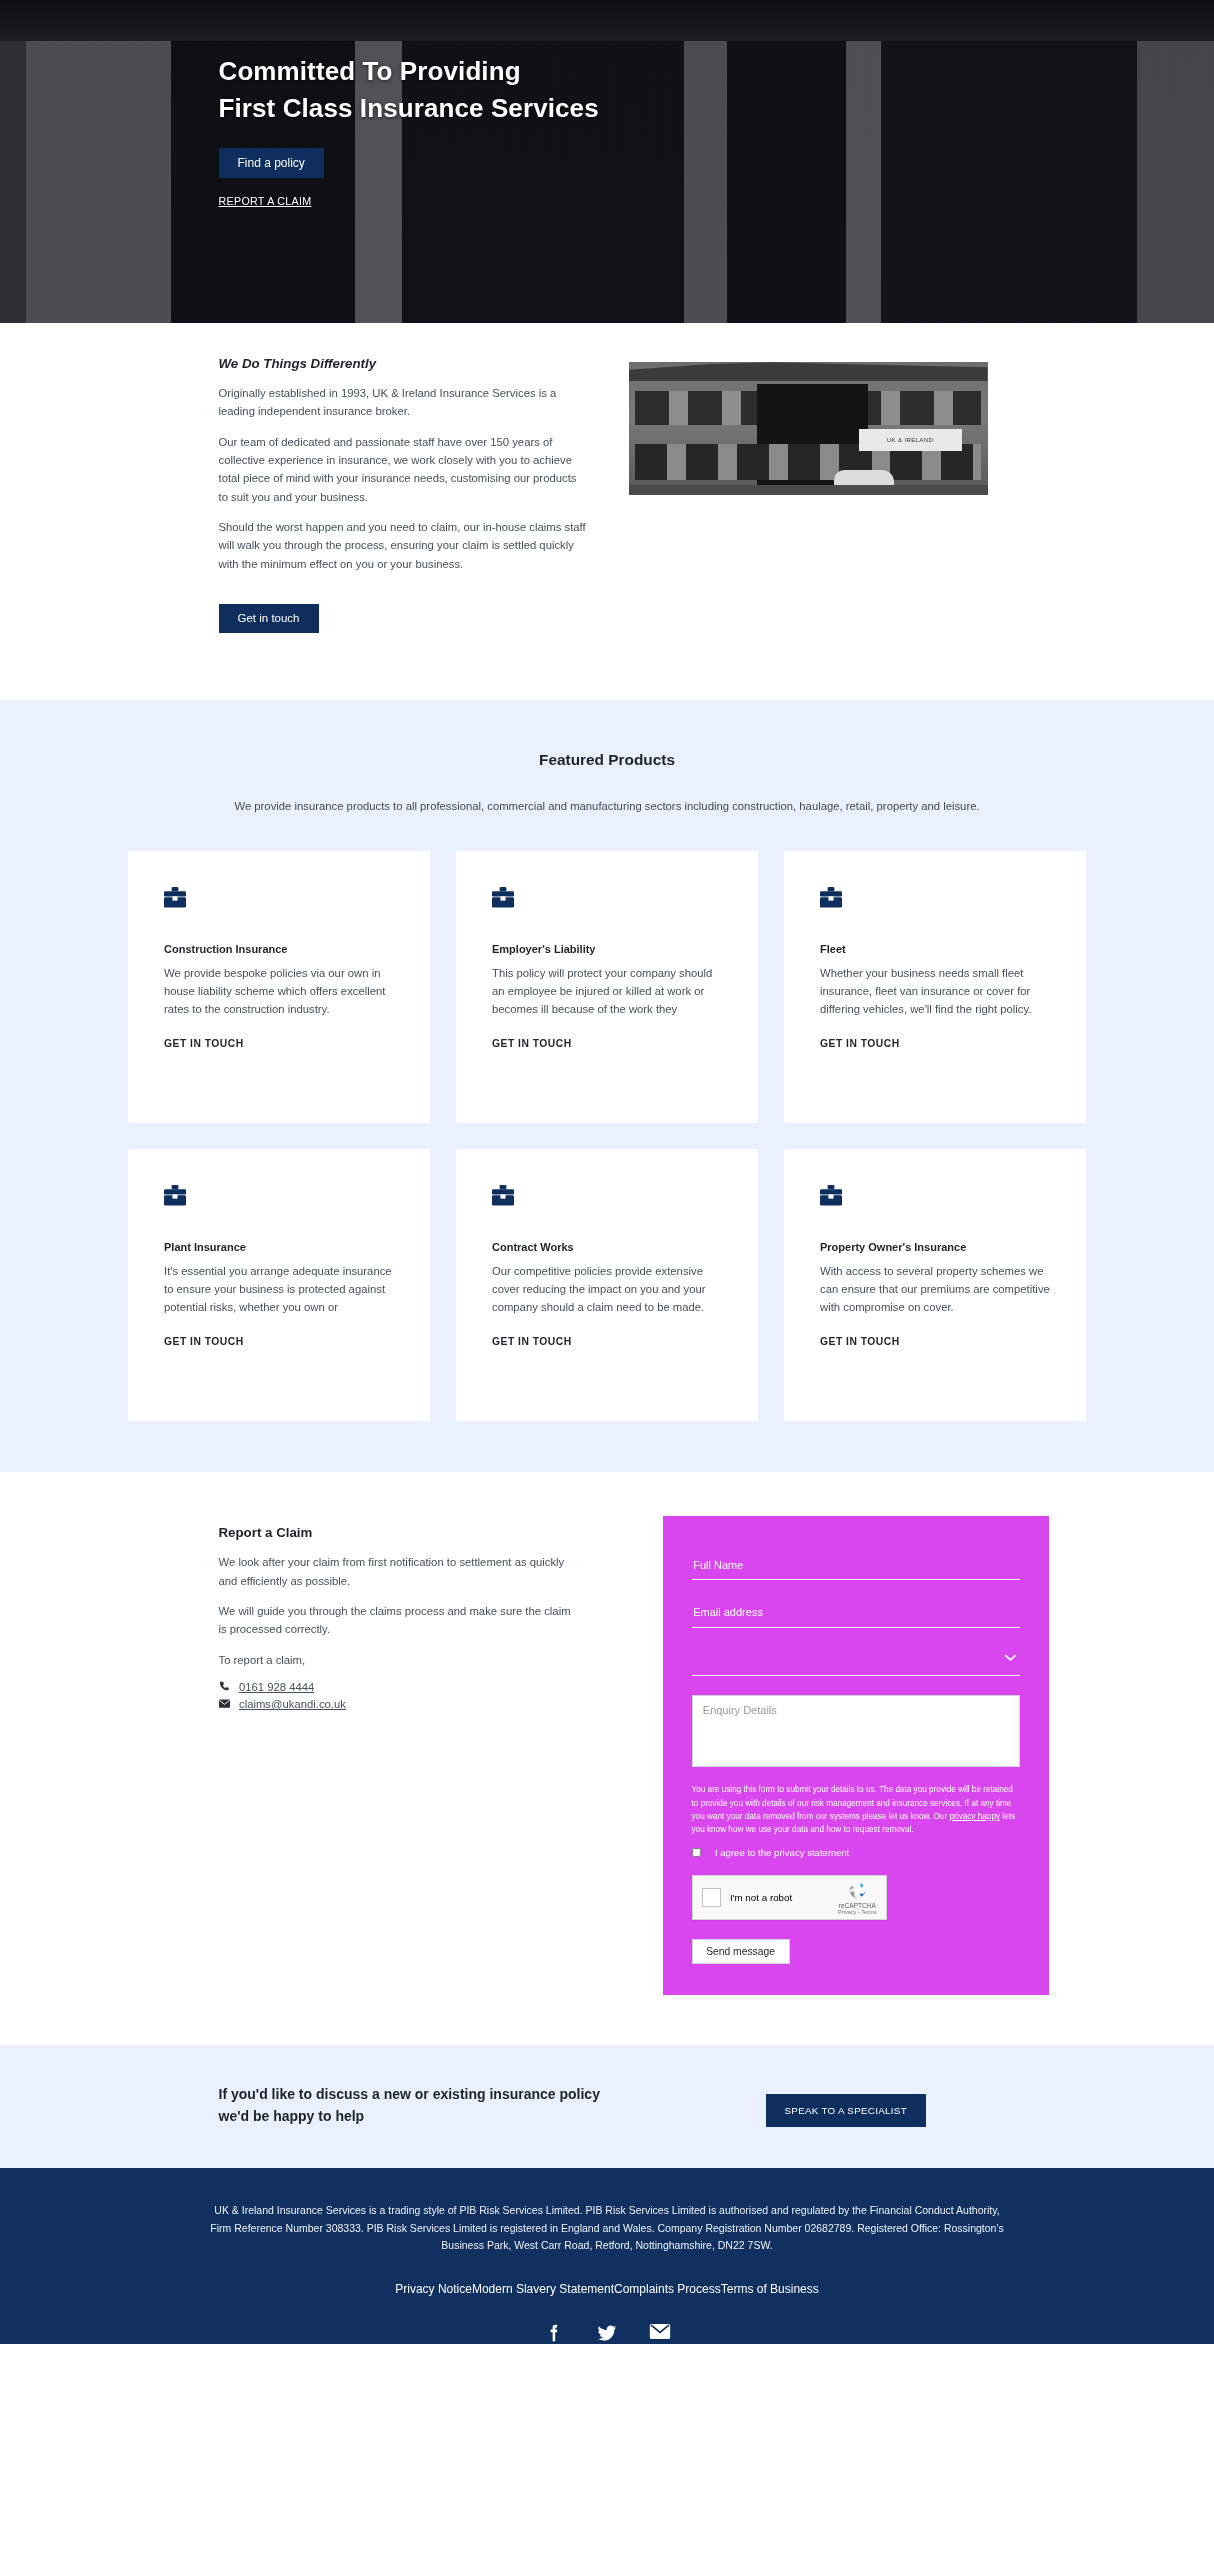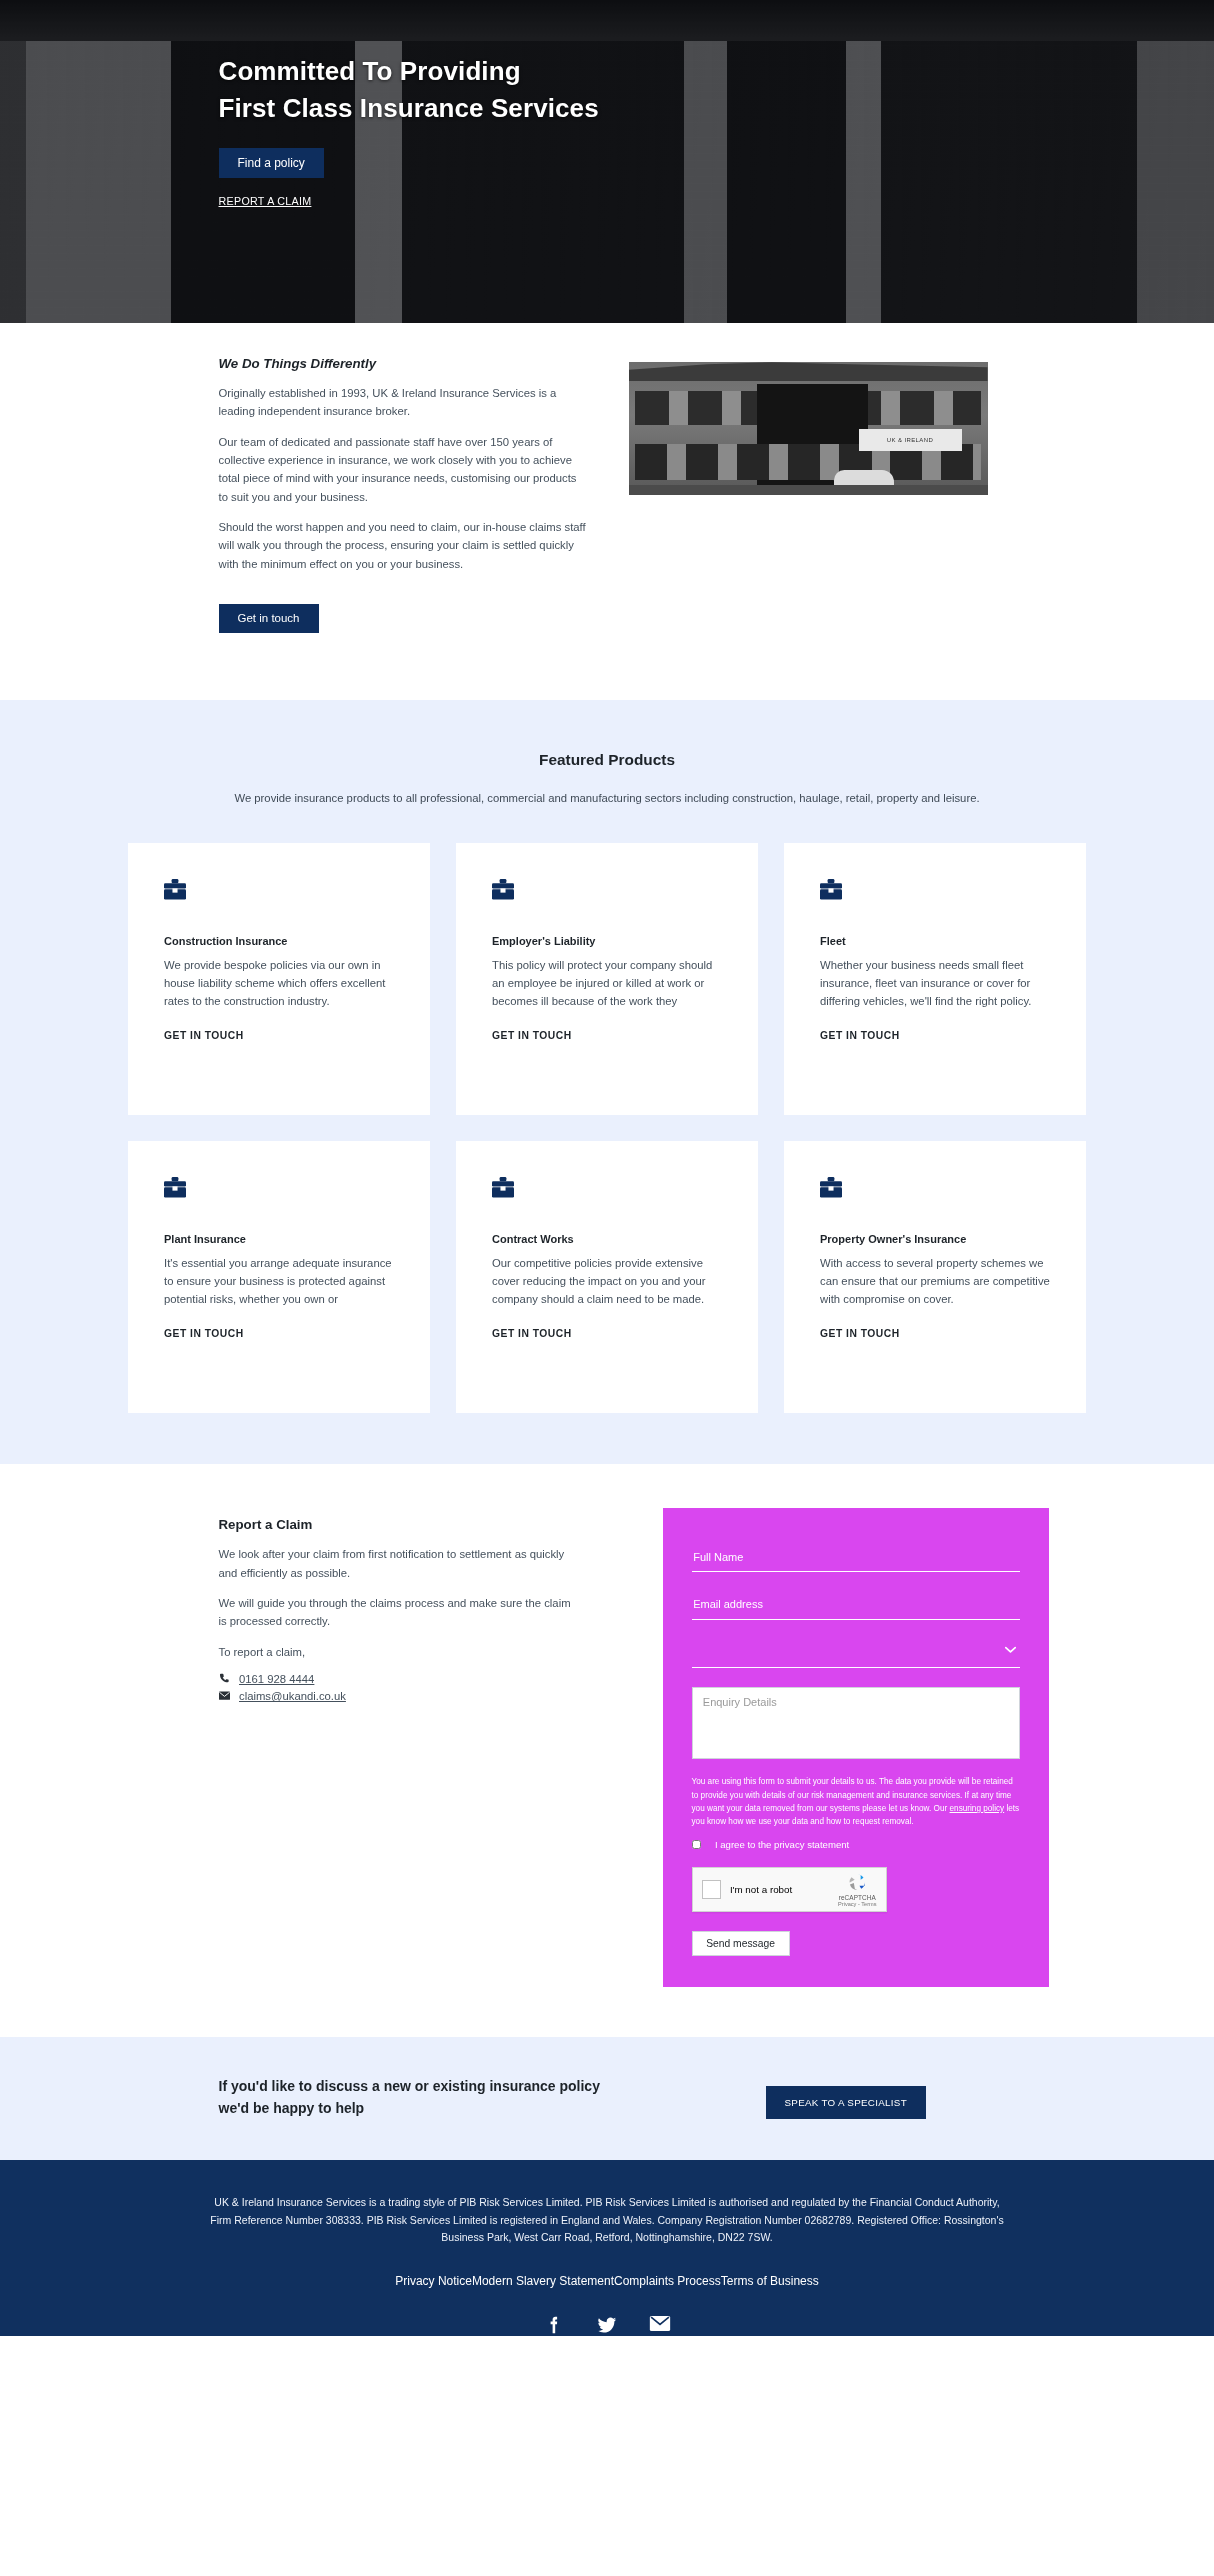--- a/index.html
+++ b/index.html
@@ -138,21 +138,21 @@
     background:#dcdcdc; border-radius: 10.3px 12px 4.3px 4.3px;
   }
   .office-photo .ground {
     position:absolute; bottom:0; left:0; right:0; height:10.3px; background:#4b4b4b;
   }
 
   
   .featured { background:#eaf0fd; padding: 51px 0 51px; }
   .featured h2 {
     text-align:center; font-size:15.4px; font-weight:700; color:#1d2329;
-    margin-bottom: 20px;
+    margin-bottom: 28px;
   }
   .featured .sub {
     text-align:center; font-size:11.3px; color:#3f4a56;
     line-height:1.62; width: 787px; margin: 0 auto 36px;
   }
   .cards { display:flex; flex-wrap: wrap; gap: 26px; width:958px; margin:0 auto; }
   .card {
     background:#fff; width: 302px; height: 272px;
     padding: 36px 36px 8px 36px;
   }
@@ -422,21 +422,21 @@
           <select class="sel"><option></option></select>
           <span class="sel-chev">
             <svg width="11" height="7.7" viewBox="0 0 14 9" fill="none" stroke="#ffffff" stroke-width="2.2" stroke-linecap="round" stroke-linejoin="round">
                 <path d="M1 1.6 L7 7 L13 1.6"></path>
               </svg>
           </span>
         </div>
         <textarea class="ta" placeholder="Enquiry Details" style=""></textarea>
 
         <div class="privacy">
-          <span>You are using this form to submit your details to us. The data you provide will be retained to provide you with details of our risk management and insurance services. If at any time you want your data removed from our systems please let us know. Our </span><a>ensuring policy</a><span> lets you know how we use your data and how to request removal.</span>
+          <span>You are using this form to submit your details to us. The data you provide will be retained to provide you with details of our risk management and insurance services. If at any time you want your data removed from our systems please let us know. Our </span><a>privacy happy</a><span> lets you know how we use your data and how to request removal.</span>
         </div>
 
         <label class="agree">
           <input type="checkbox" style="">
           <span>I agree to the privacy statement</span>
         </label>
 
         <div class="recaptcha">
           <div class="rc-box"></div>
           <div class="rc-label">I'm not a robot</div>

